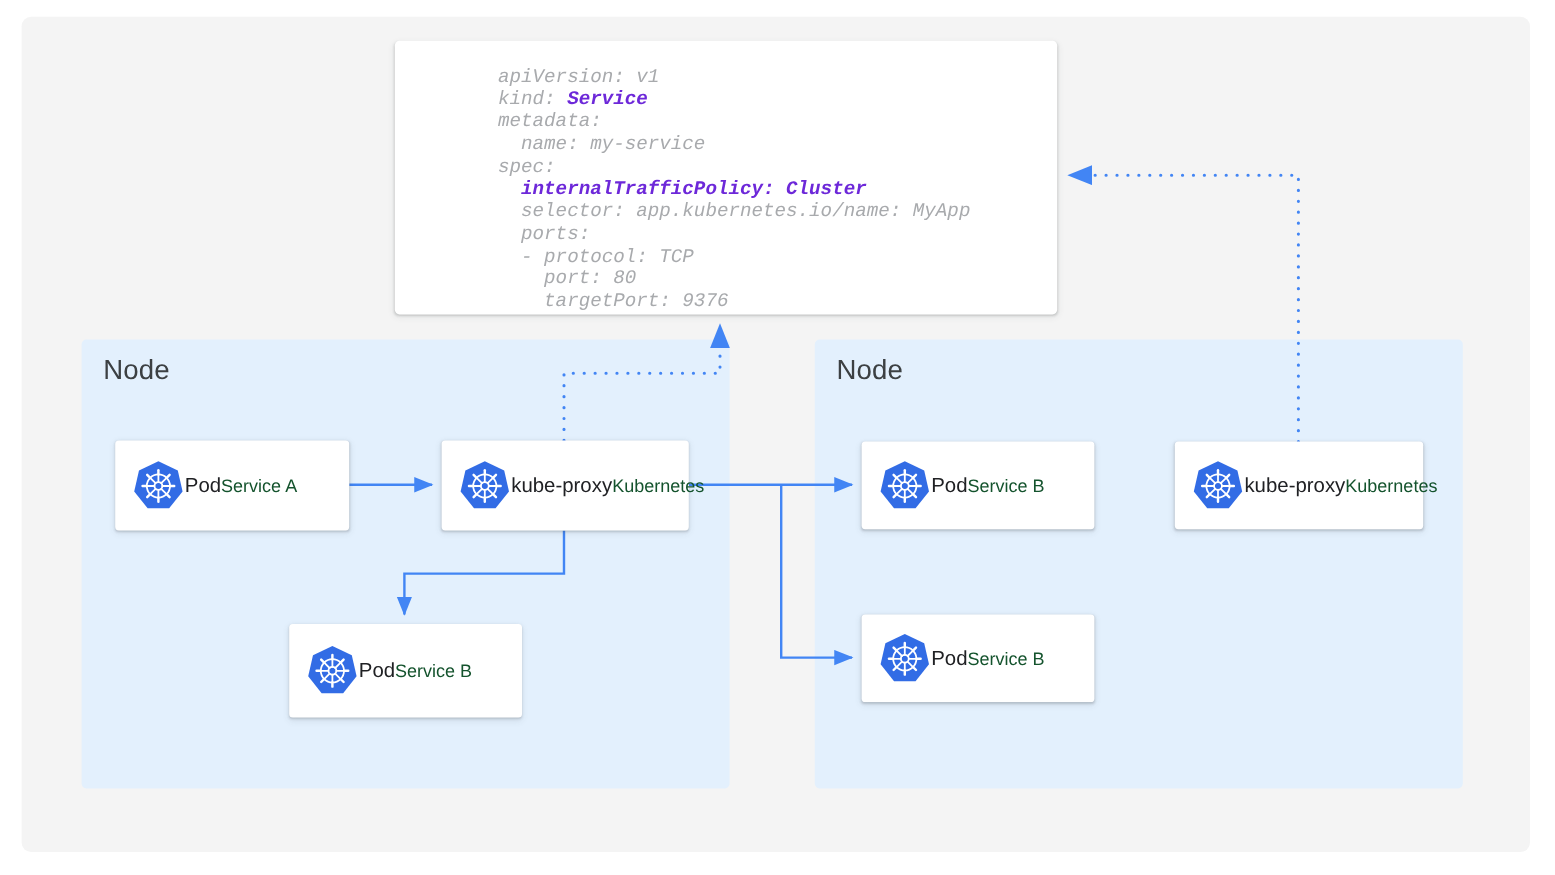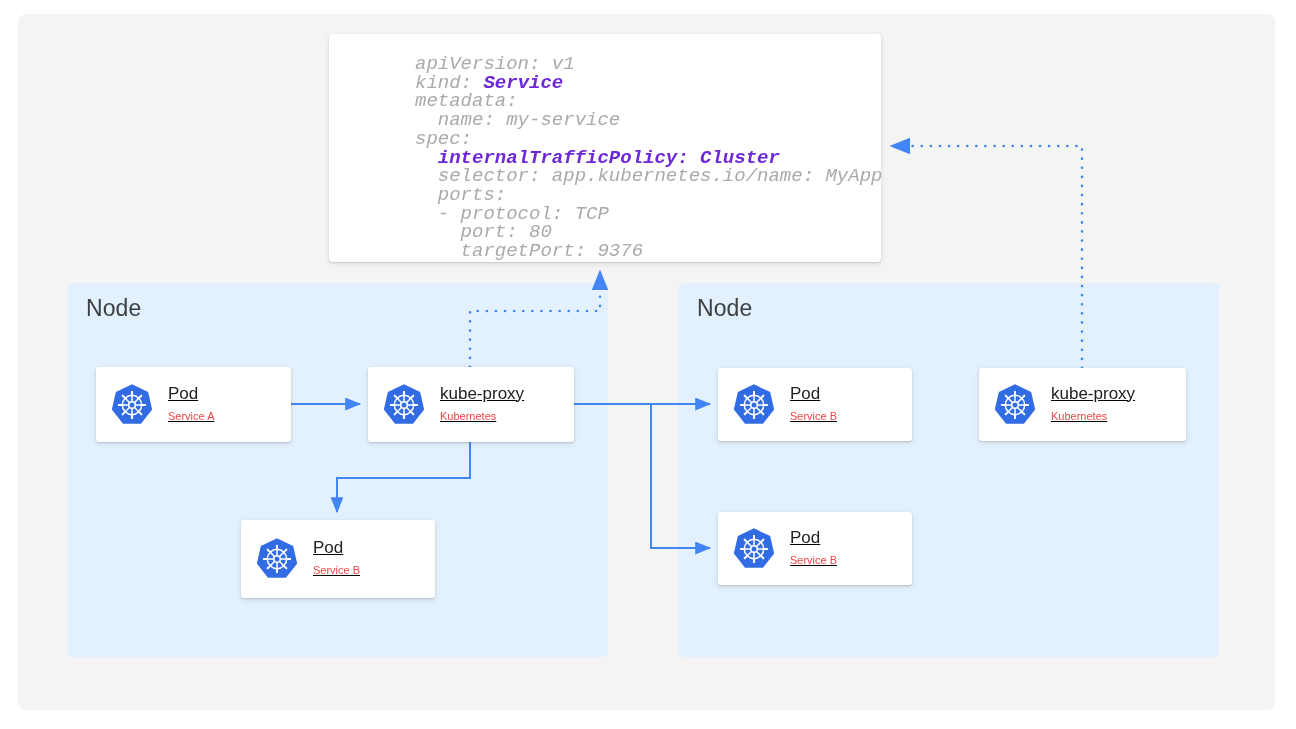--- a/index.html
+++ b/index.html
@@ -71,34 +71,32 @@
     padding-left: 14px;
   }
   .card .k8s-icon {
     flex: 0 0 auto;
     width: 44px;
     height: 44px;
     display: block;
   }
   .card .card-text {
     display: flex;
-    flex-direction: column;
+    flex-direction: row;
     justify-content: center;
-    margin-left: 14px;
-    text-decoration: underline;
   }
   .card .card-title {
     font-size: 17px;
     color: #202124;
     line-height: 22px;
     white-space: nowrap;
   }
   .card .card-sub {
-    font-size: 11px;
-    color: #ef4444;
+    font-size: 15px;
+    color: #14532d;
     line-height: 21px;
     white-space: nowrap;
     margin-top: 1px;
   }
 
   
   #card-pod-service-a    { left: 96px;  top: 367px; width: 195px; height: 75px; }
   #card-kube-proxy-left  { left: 368px; top: 367px; width: 206px; height: 75px; }
   #card-pod-service-b-left { left: 241px; top: 520px; width: 194px; height: 78px; }
   #card-pod-service-b-r1 { left: 718px; top: 368px; width: 194px; height: 73px; }
@@ -116,21 +114,21 @@
     border-radius: 4px;
     box-shadow: 0 1px 2px rgba(60,64,67,0.20), 0 2px 6px rgba(60,64,67,0.09);
     box-sizing: border-box;
     overflow: hidden;
   }
   .yaml-body {
     position: absolute;
     left: 86px;
     top: 21px;
     font-family: "Liberation Mono", monospace;
-    font-size: 19px;
+    font-size: 16px;
     line-height: 18.7px;
     font-style: italic;
     color: #a8aaad;
     white-space: pre;
   }
   .yaml-line { white-space: pre; }
   .yaml-line b {
     font-weight: bold;
     color: #6d28d9;
     font-style: italic;

